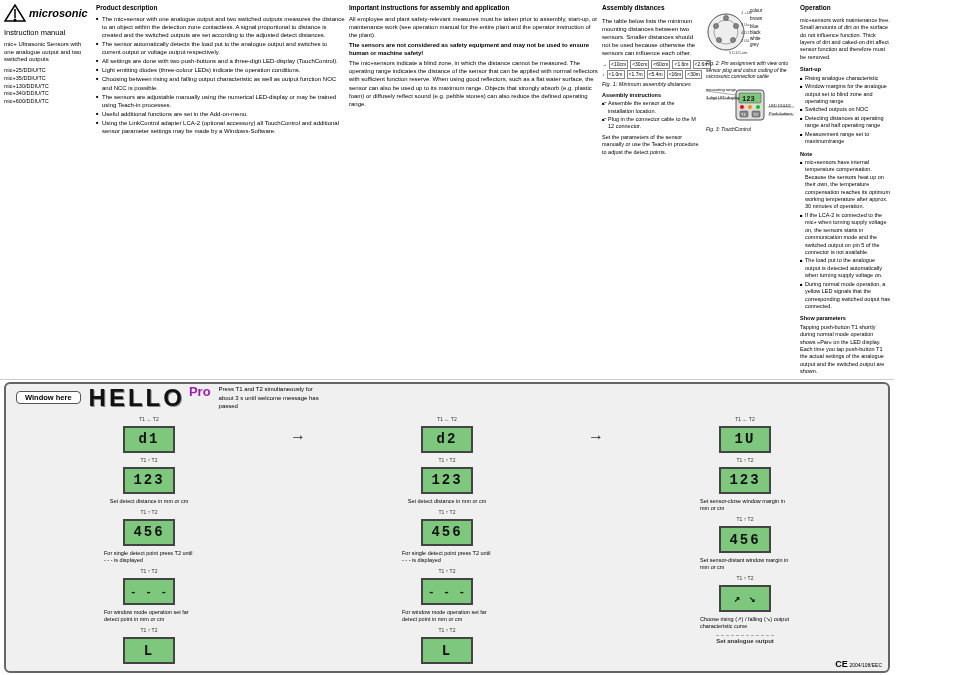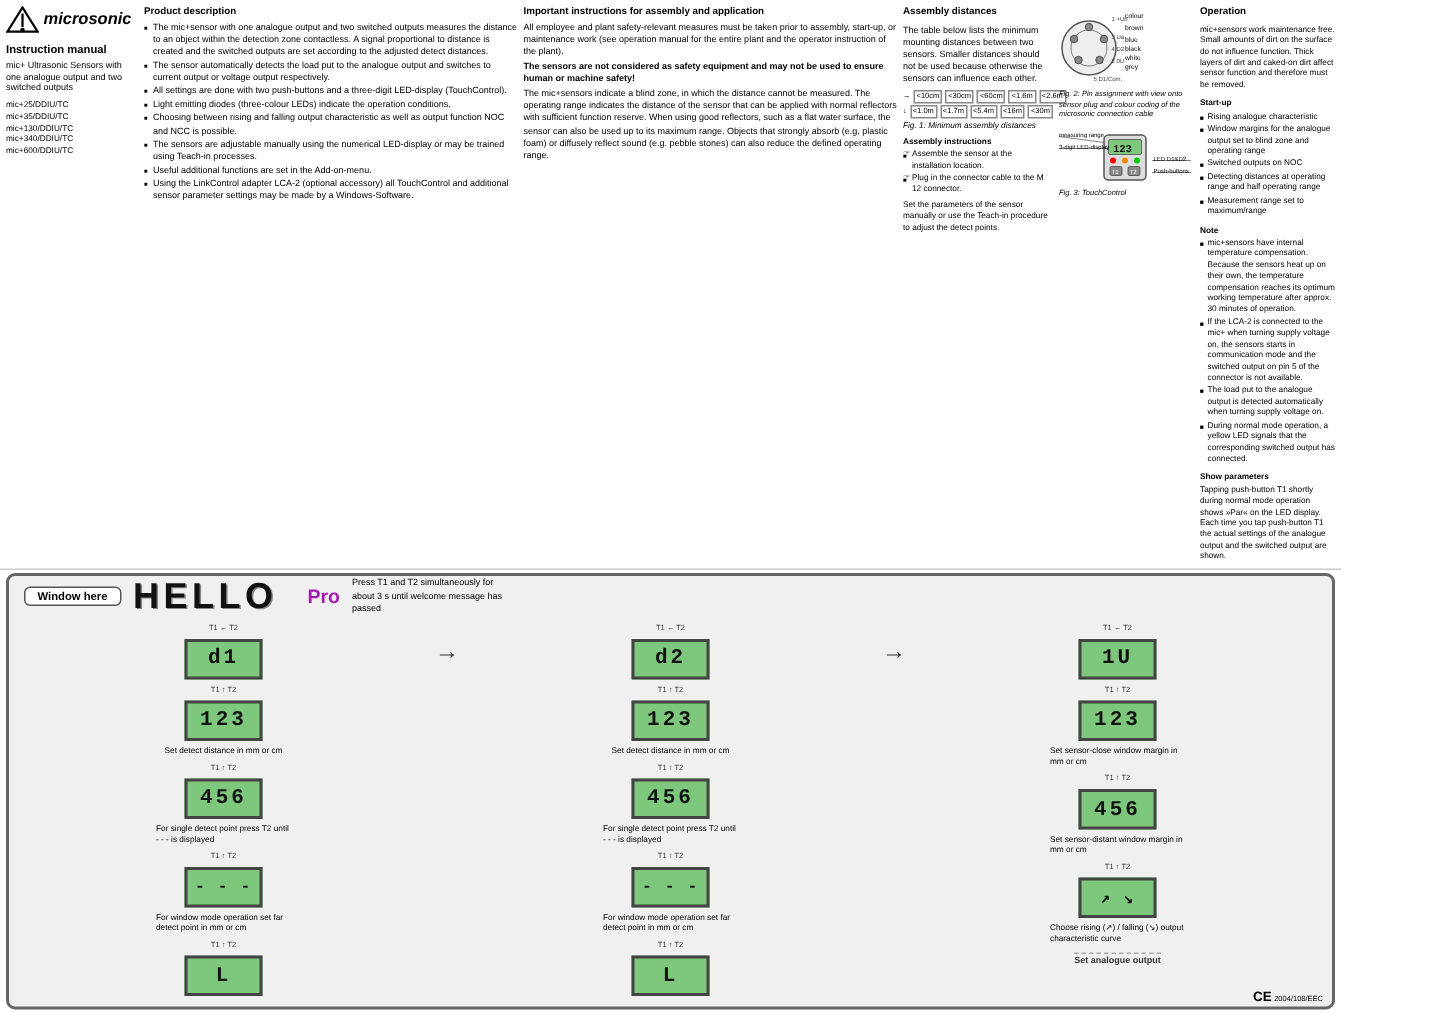--- a/index.html
+++ b/index.html
@@ -115,22 +115,21 @@
       padding: 1px 8px;
       font-size: 7.5px;
       font-weight: bold;
       background: #fff;
       color: #000;
       white-space: nowrap;
     }
 
     .hello-display-area {
       display: flex;
-      align-items: center;
-      gap: 20px;
+      gap: 4px;
     }
 
     .hello-seg {
       font-size: 24px;
       font-weight: 900;
       color: #111;
       font-family: Impact, Arial Black, sans-serif;
       letter-spacing: 3px;
       text-shadow: 1px 1px 0 #888;
     }
@@ -306,21 +305,21 @@
     <div class="col-text" style="display:flex;flex-direction:column;gap:3px;">
 
       <div class="logo" style="display:flex;align-items:center;gap:3px;margin-bottom:3px;">
         <svg width="22" height="18" viewBox="0 0 22 18">
           <polygon points="1,17 11,1 21,17" fill="none" stroke="#000" stroke-width="1.5"></polygon>
           <line x1="11" y1="5" x2="11" y2="14" stroke="#000" stroke-width="1.5"></line>
           <circle cx="11" cy="16" r="1.5" fill="#000"></circle>
         </svg>
         <span style="font-size:11px;font-weight:bold;font-style:italic;color:#000;">microsonic</span>
       </div>
-      <div style="font-size:7.5px;font-weight:bold;color:#000;line-height:1.3;">Instruction manual</div>
+      <div style="font-size:7.5px;font-weight:normal;color:#000;line-height:1.3;">Instruction manual</div>
       <div style="font-size:6px;color:#000;line-height:1.3;">mic+ Ultrasonic Sensors with one analogue output and two switched outputs</div>
       <div style="font-size:5.5px;color:#000;line-height:1.4;white-space:pre;">mic+25/DDIU/TC
 mic+35/DDIU/TC
 mic+130/DDIU/TC
 mic+340/DDIU/TC
 mic+600/DDIU/TC</div>
     </div>
 
     <div class="col-text">
       <h3>Product description</h3>

